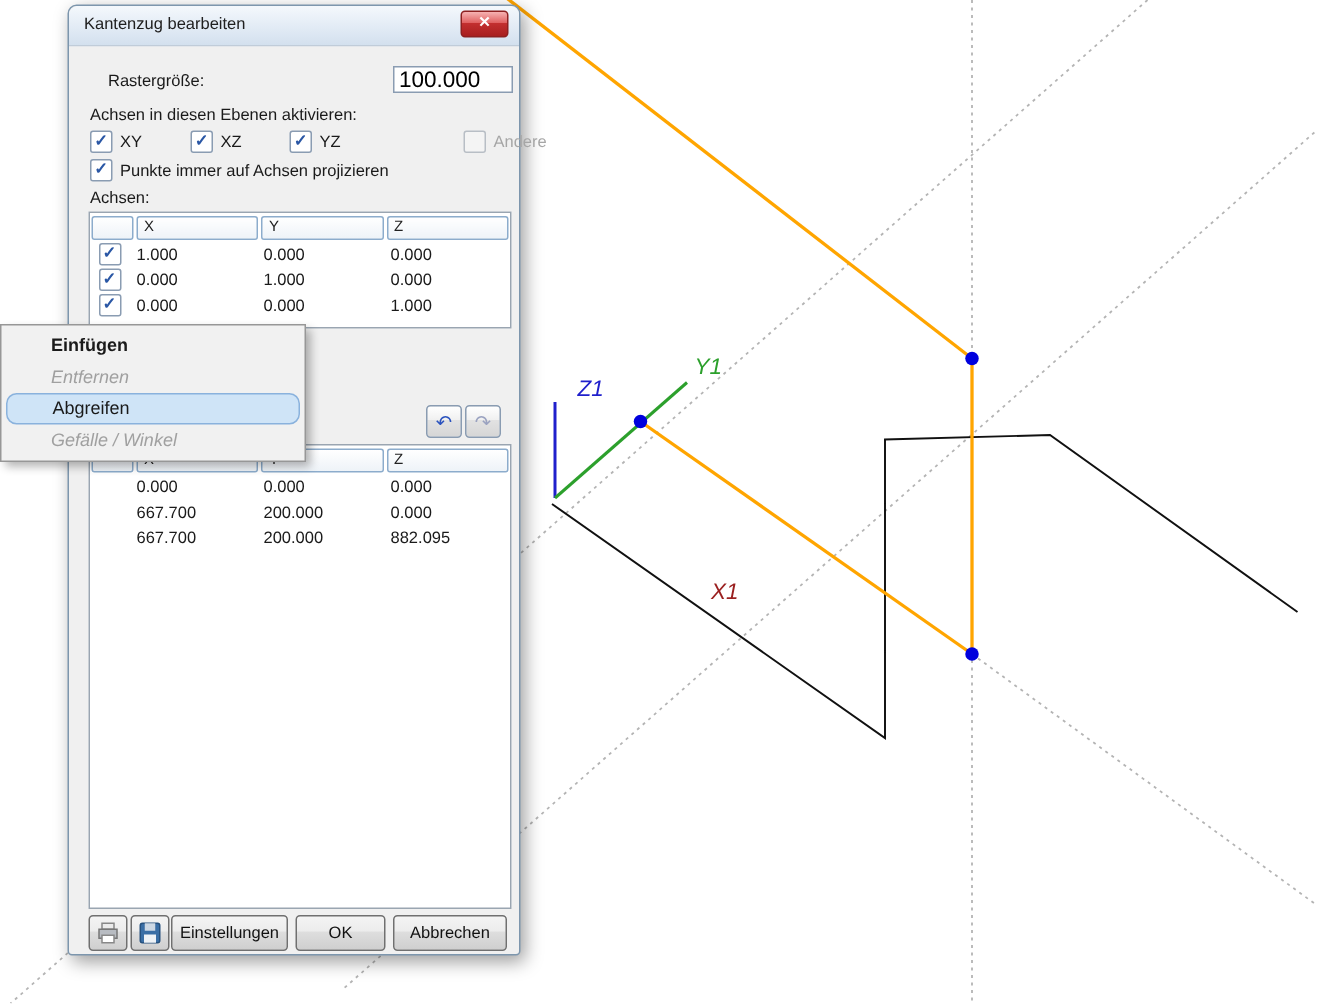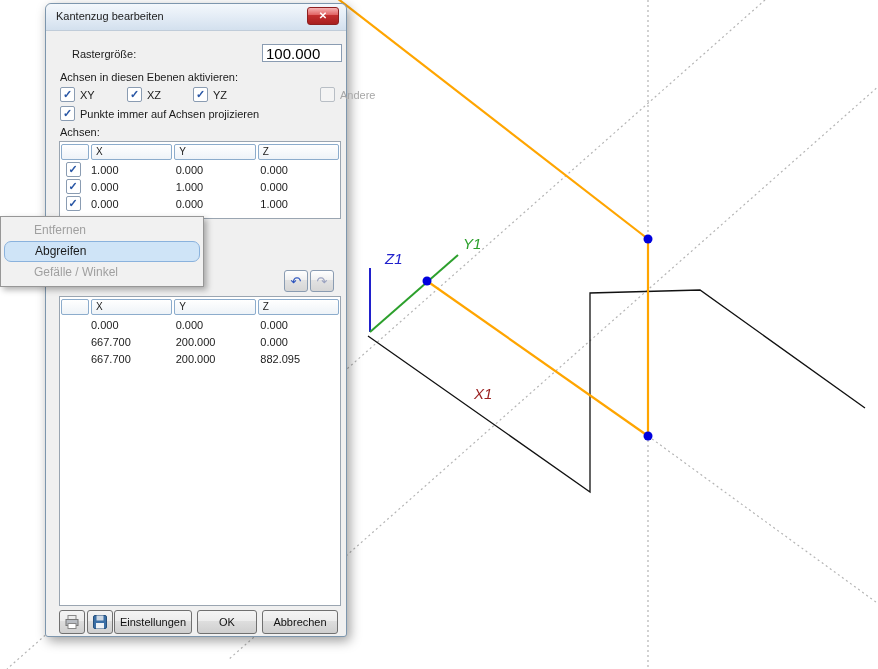--- a/index.html
+++ b/index.html
@@ -53,21 +53,21 @@
            font-family:Liberation Sans, sans-serif;font-size:11px;color:#111;
            display:flex;align-items:center;justify-content:center;cursor:pointer;}
   .icon-btn{width:24px;}
 
   
   .context-menu{position:absolute;left:0;top:216px;width:202px;z-index:40;
                 background:#f1f1f1;border:1px solid #979797;box-shadow:3px 3px 6px rgba(0,0,0,.3);
                 padding:3px 0;}
   .menu-item{height:21px;line-height:21px;padding-left:33px;font-size:12px;color:#1a1a1a;cursor:pointer;}
   .menu-item.bold{font-weight:bold;}
-  .menu-item.disabled{color:#a0a0a0;}
+  .menu-item.disabled{color:#a0a0a0;font-style:italic;}
   .menu-item.highlight{background:#cfe4f7;border:1px solid #8ab2dd;border-radius:7px;
                        margin:0 3px;padding-left:30px;height:19px;line-height:19px;}
 </style>
 </head>
 <body>
 
 <div class="screen">
 
   <svg class="canvas" viewBox="0 0 878 669" width="878" height="669">
 
@@ -124,21 +124,21 @@
             <span>✓</span>
           </span>
         <span>XZ</span>
       </span>
       <span class="cb-row-item" style="left:147px;top:57px;">
         <span class="checkbox">
             <span>✓</span>
           </span>
         <span>YZ</span>
       </span>
-      <span class="cb-row-item" style="left:230px;top:57px;padding-left:44px;">
+      <span class="cb-row-item" style="left:219px;top:57px;padding-left:44px;">
         <span class="checkbox disabled"></span>
         <span class="dis-label">Andere</span>
       </span>
 
       <span class="cb-row-item" style="left:14px;top:76px;">
         <span class="checkbox">
             <span>✓</span>
           </span>
         <span>Punkte immer auf Achsen projizieren</span>
       </span>
@@ -238,18 +238,19 @@
       <div class="win-btn" style="left:151px;top:580px;width:58px;">
           <span>OK</span>
         </div>
       <div class="win-btn" style="left:216px;top:580px;width:74px;">
           <span>Abbrechen</span>
         </div>
     </div>
   </div>
 
   <div class="context-menu">
+    <div class="menu-item bold">Einfügen</div>
     <div class="menu-item disabled">Entfernen</div>
     <div class="menu-item highlight">Abgreifen</div>
     <div class="menu-item disabled">Gefälle / Winkel</div>
   </div>
 
 </div>
 
 </body></html>

